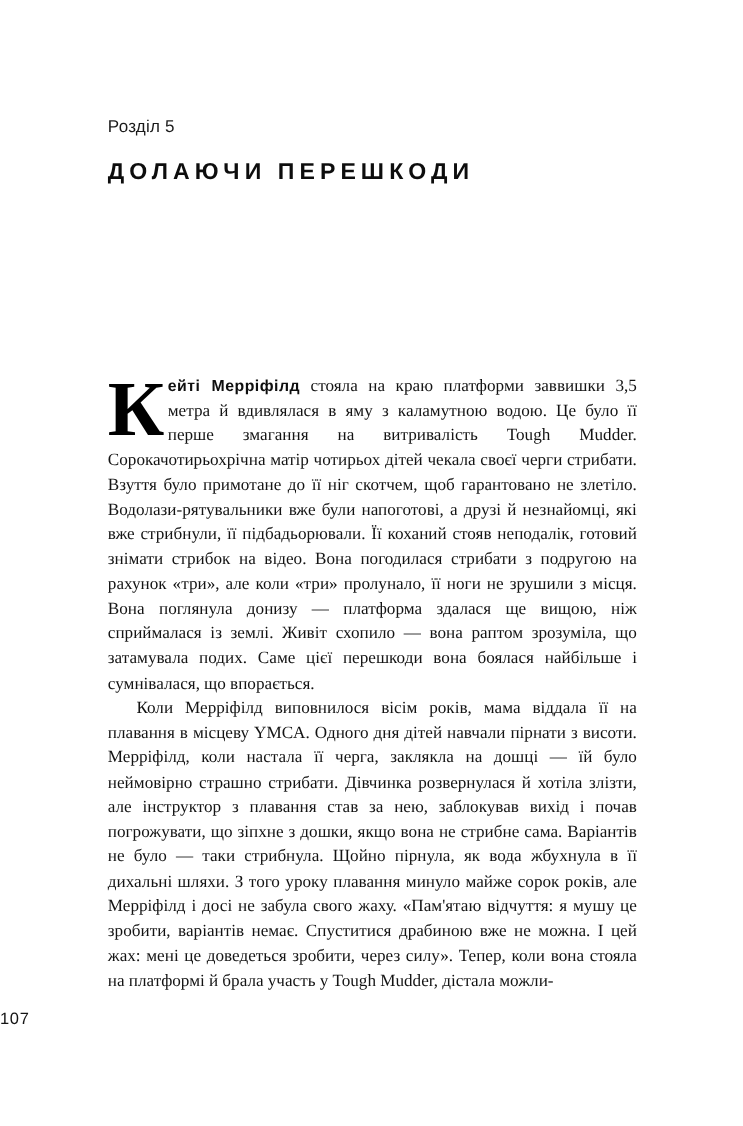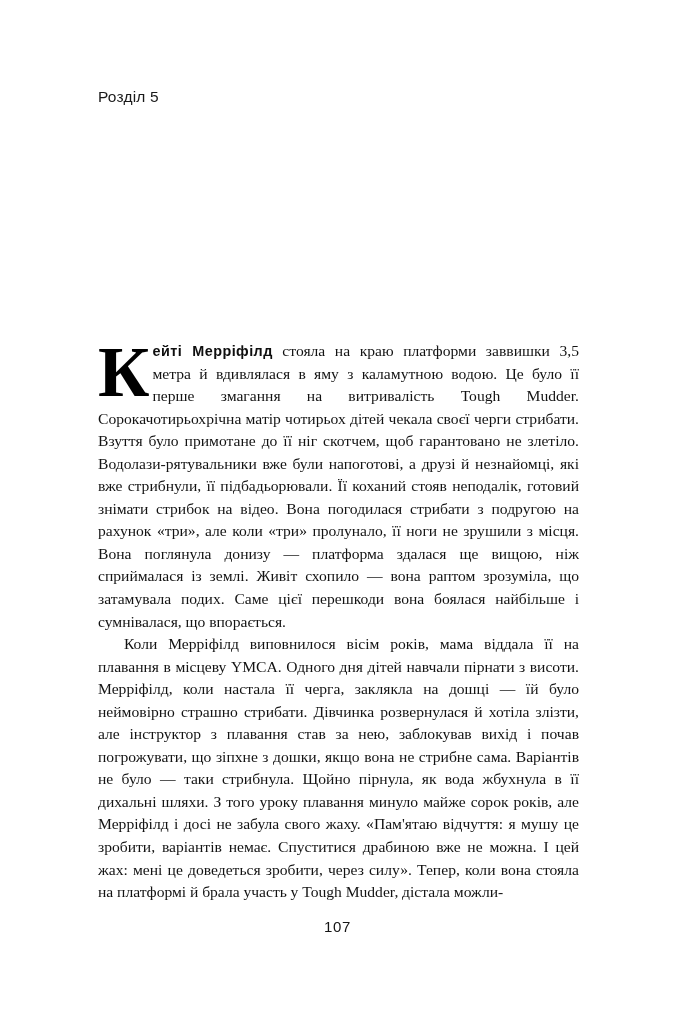--- a/index.html
+++ b/index.html
@@ -17,21 +17,21 @@
     overflow: hidden;
     box-sizing: border-box;
     font-family: "Liberation Serif", "DejaVu Serif", serif;
     color: #111111;
   }
 
   
   .chapter-header {
     position: absolute;
     left: 98px;
-    top: 88px;
+    top: 107px;
     width: 482px;
   }
 
   .chapter-eyebrow {
     font-family: "Liberation Sans", "DejaVu Sans", sans-serif;
     font-size: 15.5px;
     font-weight: 400;
     letter-spacing: 0.2px;
     color: #1a1a1a;
     line-height: 1.2;
@@ -93,35 +93,35 @@
     letter-spacing: 0.45px;
     color: #0f0f0f;
   }
 
   
   .folio {
     position: absolute;
     left: 0;
     right: 0;
     top: 918px;
-    text-align: center;
     font-family: "Liberation Sans", "DejaVu Sans", sans-serif;
     font-size: 15px;
     font-weight: 400;
     letter-spacing: 0.6px;
     color: #141414;
   }
 </style>
 </head>
 <body>
 
 <div class="page">
 
   <div class="chapter-header">
     <div class="chapter-eyebrow">Розділ 5</div>
+    <h1 class="chapter-title">Долаючи перешкоди</h1>
   </div>
 
   <div class="text-column">
 
     <p class="body-par">
       <span class="dropcap">К</span><span class="lead-in">ейті Мерріфілд</span><span> стояла на краю платформи заввишки 3,5 метра й вдивлялася в яму з каламутною водою. Це було її перше змагання на витривалість Tough Mudder. Сорокачотирьохрічна матір чотирьох дітей чекала своєї черги стрибати. Взуття було примотане до її ніг скотчем, щоб гарантовано не злетіло. Водолази-рятувальники вже були напоготові, а друзі й незнайомці, які вже стрибнули, її підбадьорювали. Її коханий стояв неподалік, готовий знімати стрибок на відео. Вона погодилася стрибати з подругою на рахунок «три», але коли «три» пролунало, її ноги не зрушили з місця. Вона поглянула донизу — платформа здалася ще вищою, ніж сприймалася із землі. Живіт схопило — вона раптом зрозуміла, що затамувала подих. Саме цієї перешкоди вона боялася найбільше і сумнівалася, що впорається.</span>
     </p>
 
     <p class="body-par">Коли Мерріфілд виповнилося вісім років, мама віддала її на плавання в місцеву YMCA. Одного дня дітей навчали пірнати з висоти. Мерріфілд, коли настала її черга, заклякла на дошці — їй було неймовірно страшно стрибати. Дівчинка розвернулася й хотіла злізти, але інструктор з плавання став за нею, заблокував вихід і почав погрожувати, що зіпхне з дошки, якщо вона не стрибне сама. Варіантів не було — таки стрибнула. Щойно пірнула, як вода жбухнула в її дихальні шляхи. З того уроку плавання минуло майже сорок років, але Мерріфілд і досі не забула свого жаху. «Пам'ятаю відчуття: я мушу це зробити, варіантів немає. Спуститися драбиною вже не можна. І цей жах: мені це доведеться зробити, через силу». Тепер, коли вона стояла на платформі й брала участь у Tough Mudder, дістала можли-</p>
 

